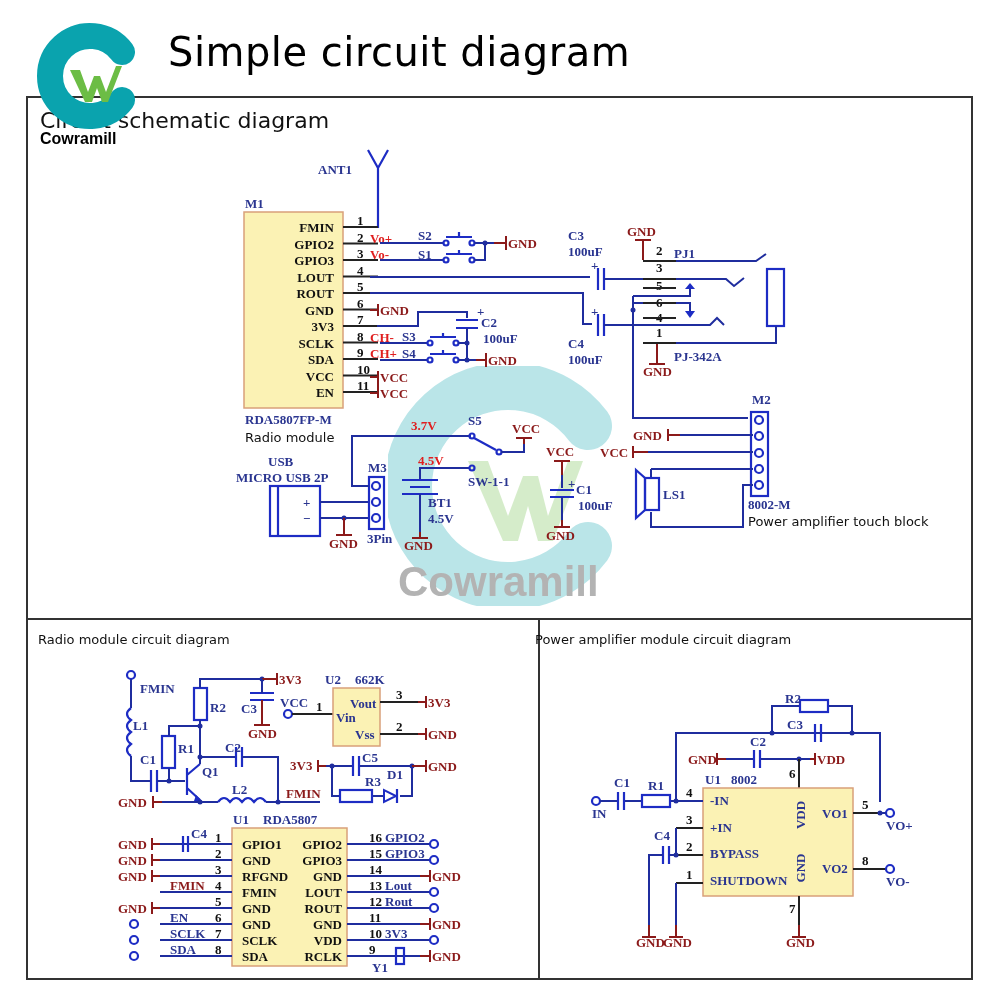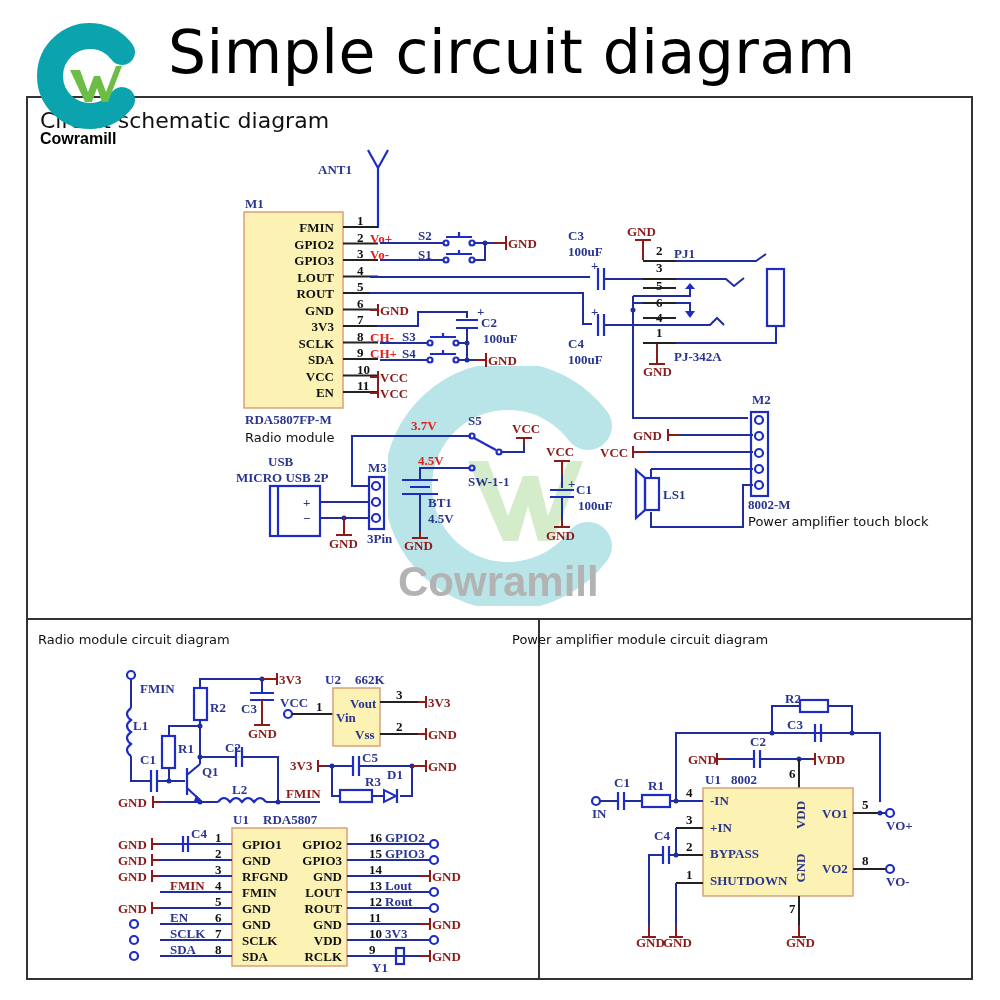--- a/index.html
+++ b/index.html
@@ -1,17 +1,17 @@
 <!DOCTYPE html>
 <html><head>
 <meta charset="utf-8">
 <style>
   html, body { margin:0; padding:0; background:#ffffff; }
   body { width:1000px; height:1000px; position:relative; overflow:hidden; font-family:"DejaVu Sans", sans-serif; }
-  .title { position:absolute; left:168px; top:14px; font-size:60px; font-weight:500; color:#000; letter-spacing:0.5px; font-family:"DejaVu Sans", sans-serif; line-height:76px; white-space:nowrap; }
+  .title { position:absolute; left:168px; top:14px; font-size:40px; font-weight:500; color:#000; letter-spacing:0.5px; font-family:"DejaVu Sans", sans-serif; line-height:76px; white-space:nowrap; }
   .frame { position:absolute; border:2px solid #333; box-sizing:border-box; }
   .panel-title { position:absolute; font-size:13px; color:#111; font-family:"DejaVu Sans", sans-serif; white-space:nowrap; }
   .wm-brand { position:absolute; left:40px; top:130px; font-size:16px; font-weight:bold; font-family:"Liberation Sans", sans-serif; color:#000; }
   svg.sch { position:absolute; left:0; top:0; width:1000px; height:1000px; }
   svg.sch text { font-family:"Liberation Serif", serif; font-weight:bold; }
   .wire { stroke:#1f2d9e; stroke-width:2; fill:none; }
   .pin  { stroke:#222; stroke-width:2; fill:none; }
   .red  { stroke:#8b1a1a; stroke-width:2; fill:none; }
   .comp { stroke:#1d2cc4; stroke-width:2.2; fill:none; }
   .t-blue { fill:#2a3590; font-size:13px; }
@@ -29,21 +29,21 @@
 
 <div class="title">Simple circuit diagram</div>
 
 <div class="frame" style="left:26px; top:96px; width:947px; height:524px;"></div>
 <div class="frame" style="left:26px; top:618px; width:514px; height:362px;"></div>
 <div class="frame" style="left:538px; top:618px; width:435px; height:362px;"></div>
 
 <div class="panel-title" style="left:40px; top:108px; font-size:22px;">Circuit schematic diagram</div>
 <div class="wm-brand">Cowramill</div>
 <div class="panel-title" style="left:38px; top:632px;">Radio module circuit diagram</div>
-<div class="panel-title" style="left:512px; top:632px;">Power amplifier module circuit diagram</div>
+<div class="panel-title" style="left:535px; top:632px;">Power amplifier module circuit diagram</div>
 
 <svg class="wm-big" viewBox="0 0 240 240">
   <path d="M200 60 A100 100 0 1 0 200 180" fill="none" stroke="#0aa3ae" stroke-width="48" stroke-linecap="round"></path>
   <polygon points="80,95 100,95 120,150 135,110 150,110 160,150 180,95 195,95 165,175 150,175 140,140 130,175 115,175" fill="#6cbd45"></polygon>
 </svg>
 <div class="wm-text">Cowramill</div>
 
 <svg class="sch" viewBox="0 0 1000 1000">
 
   <g>

